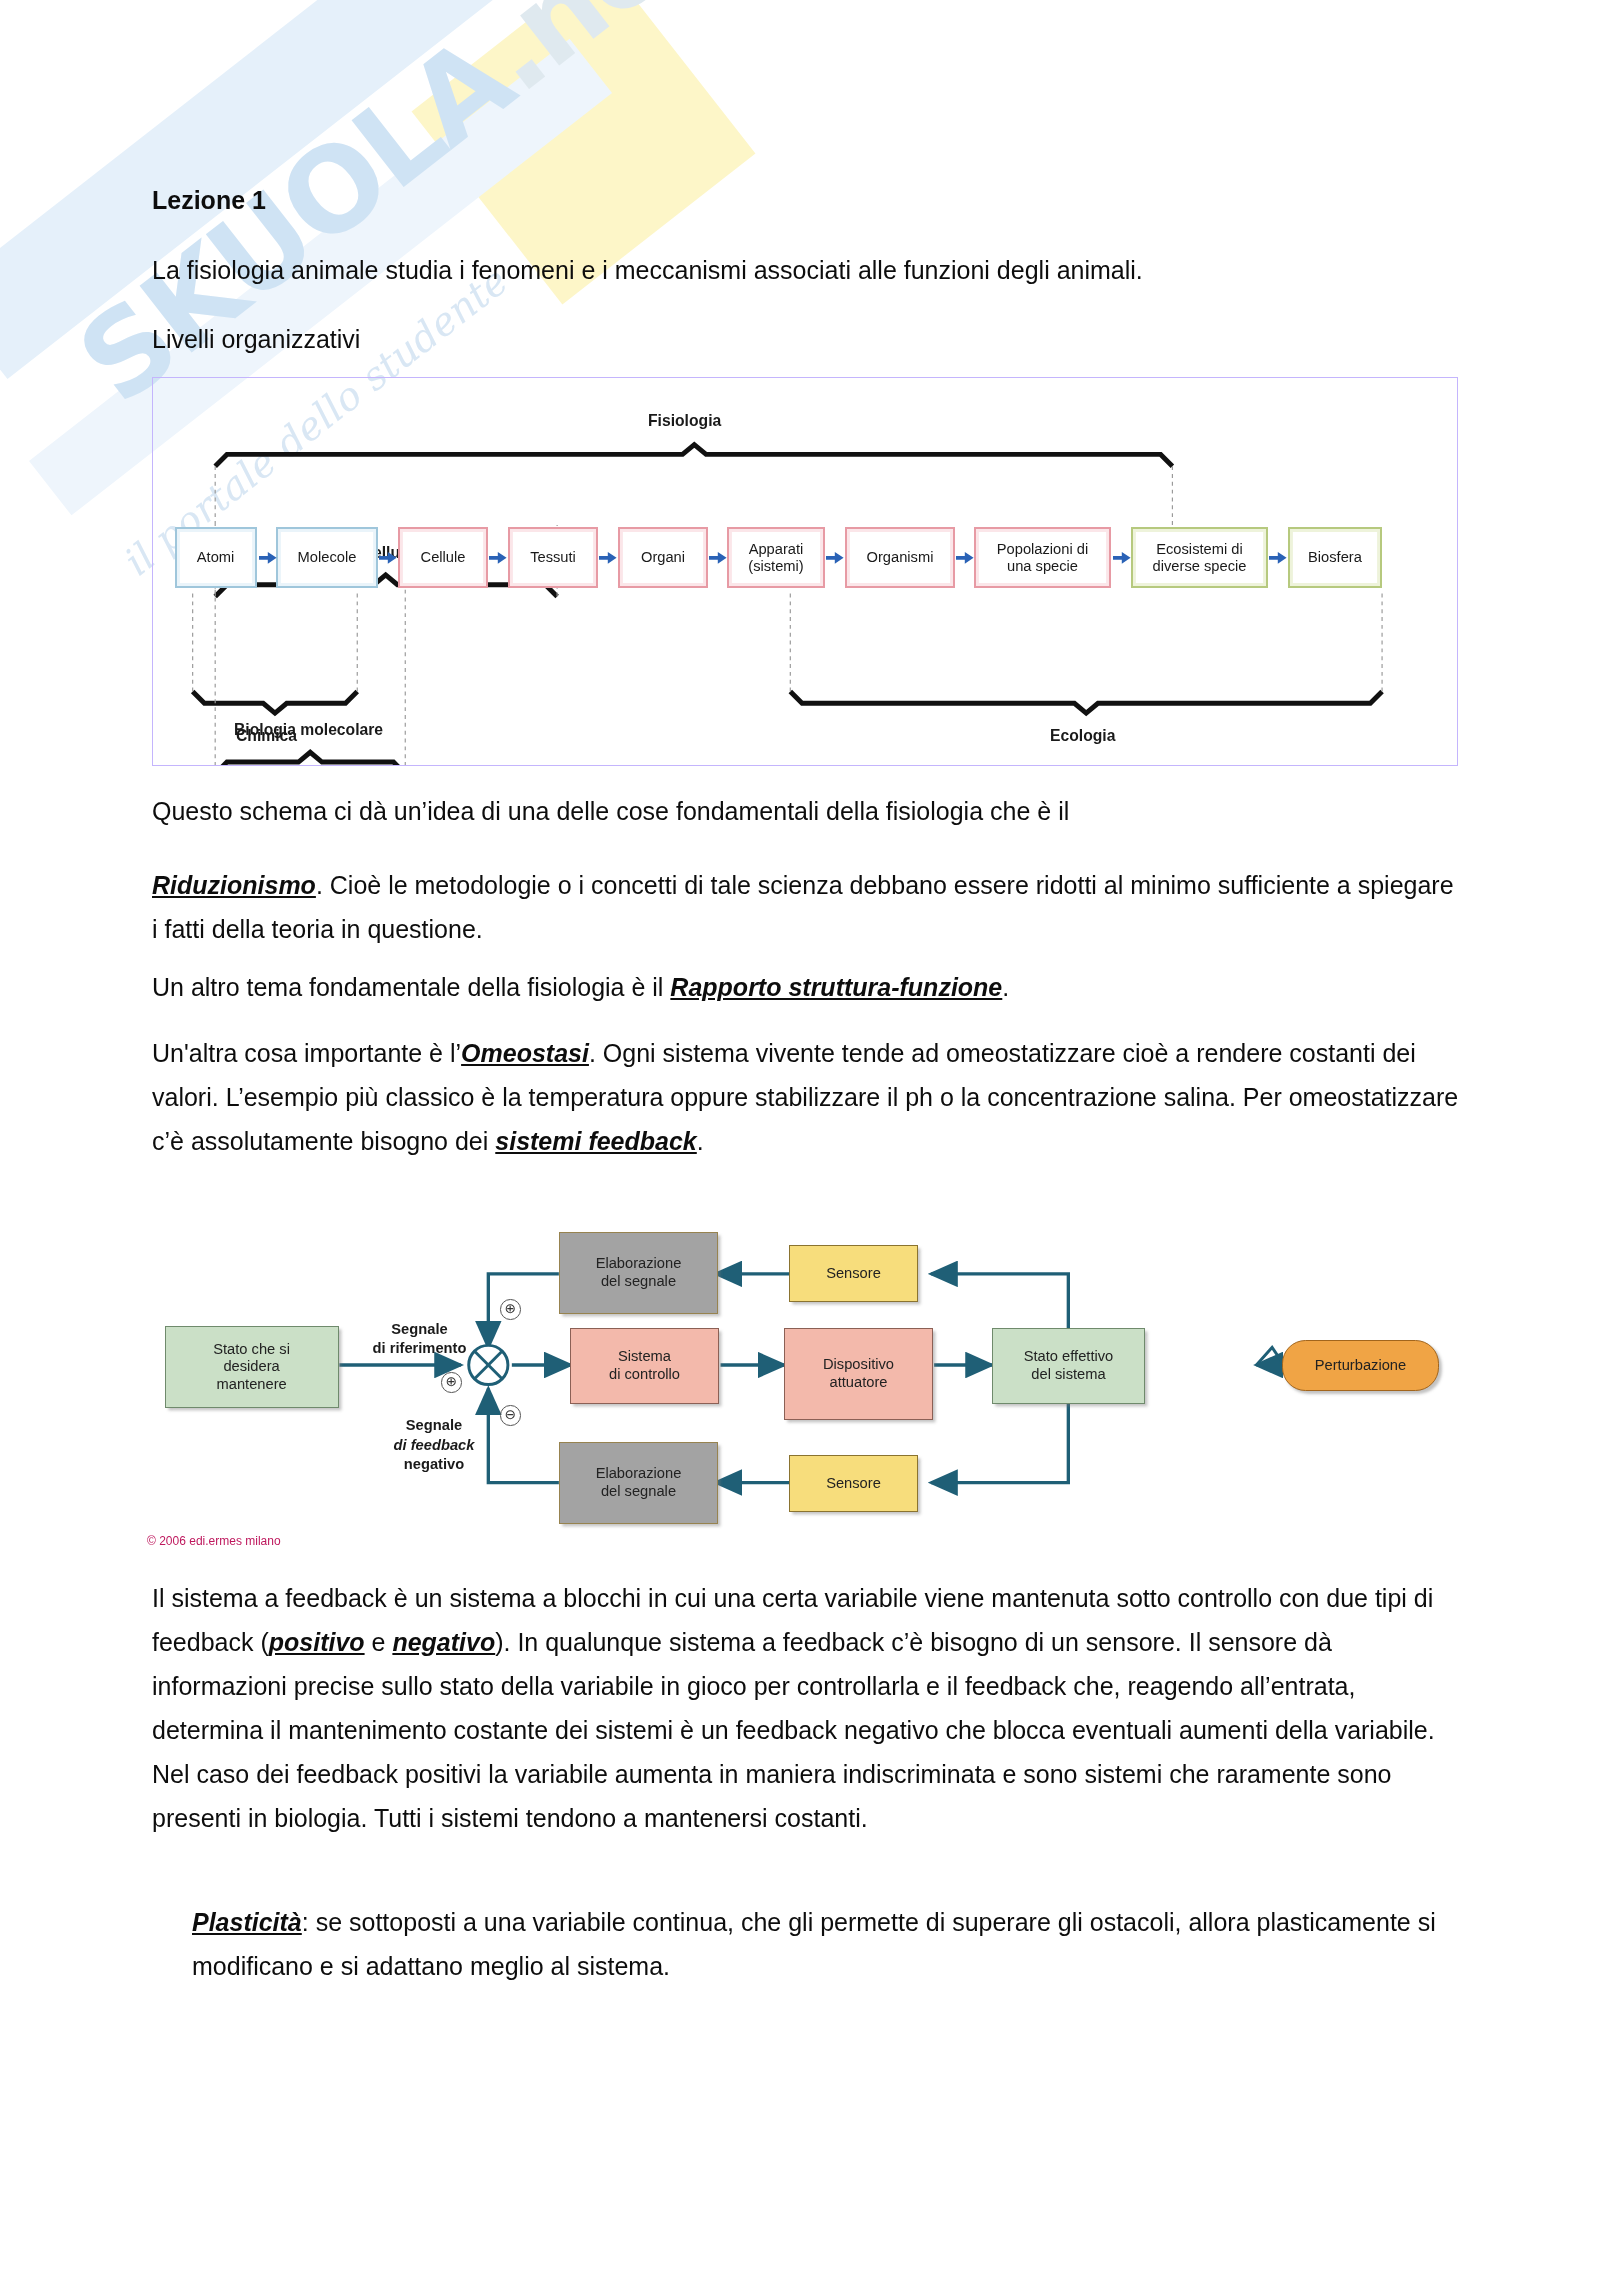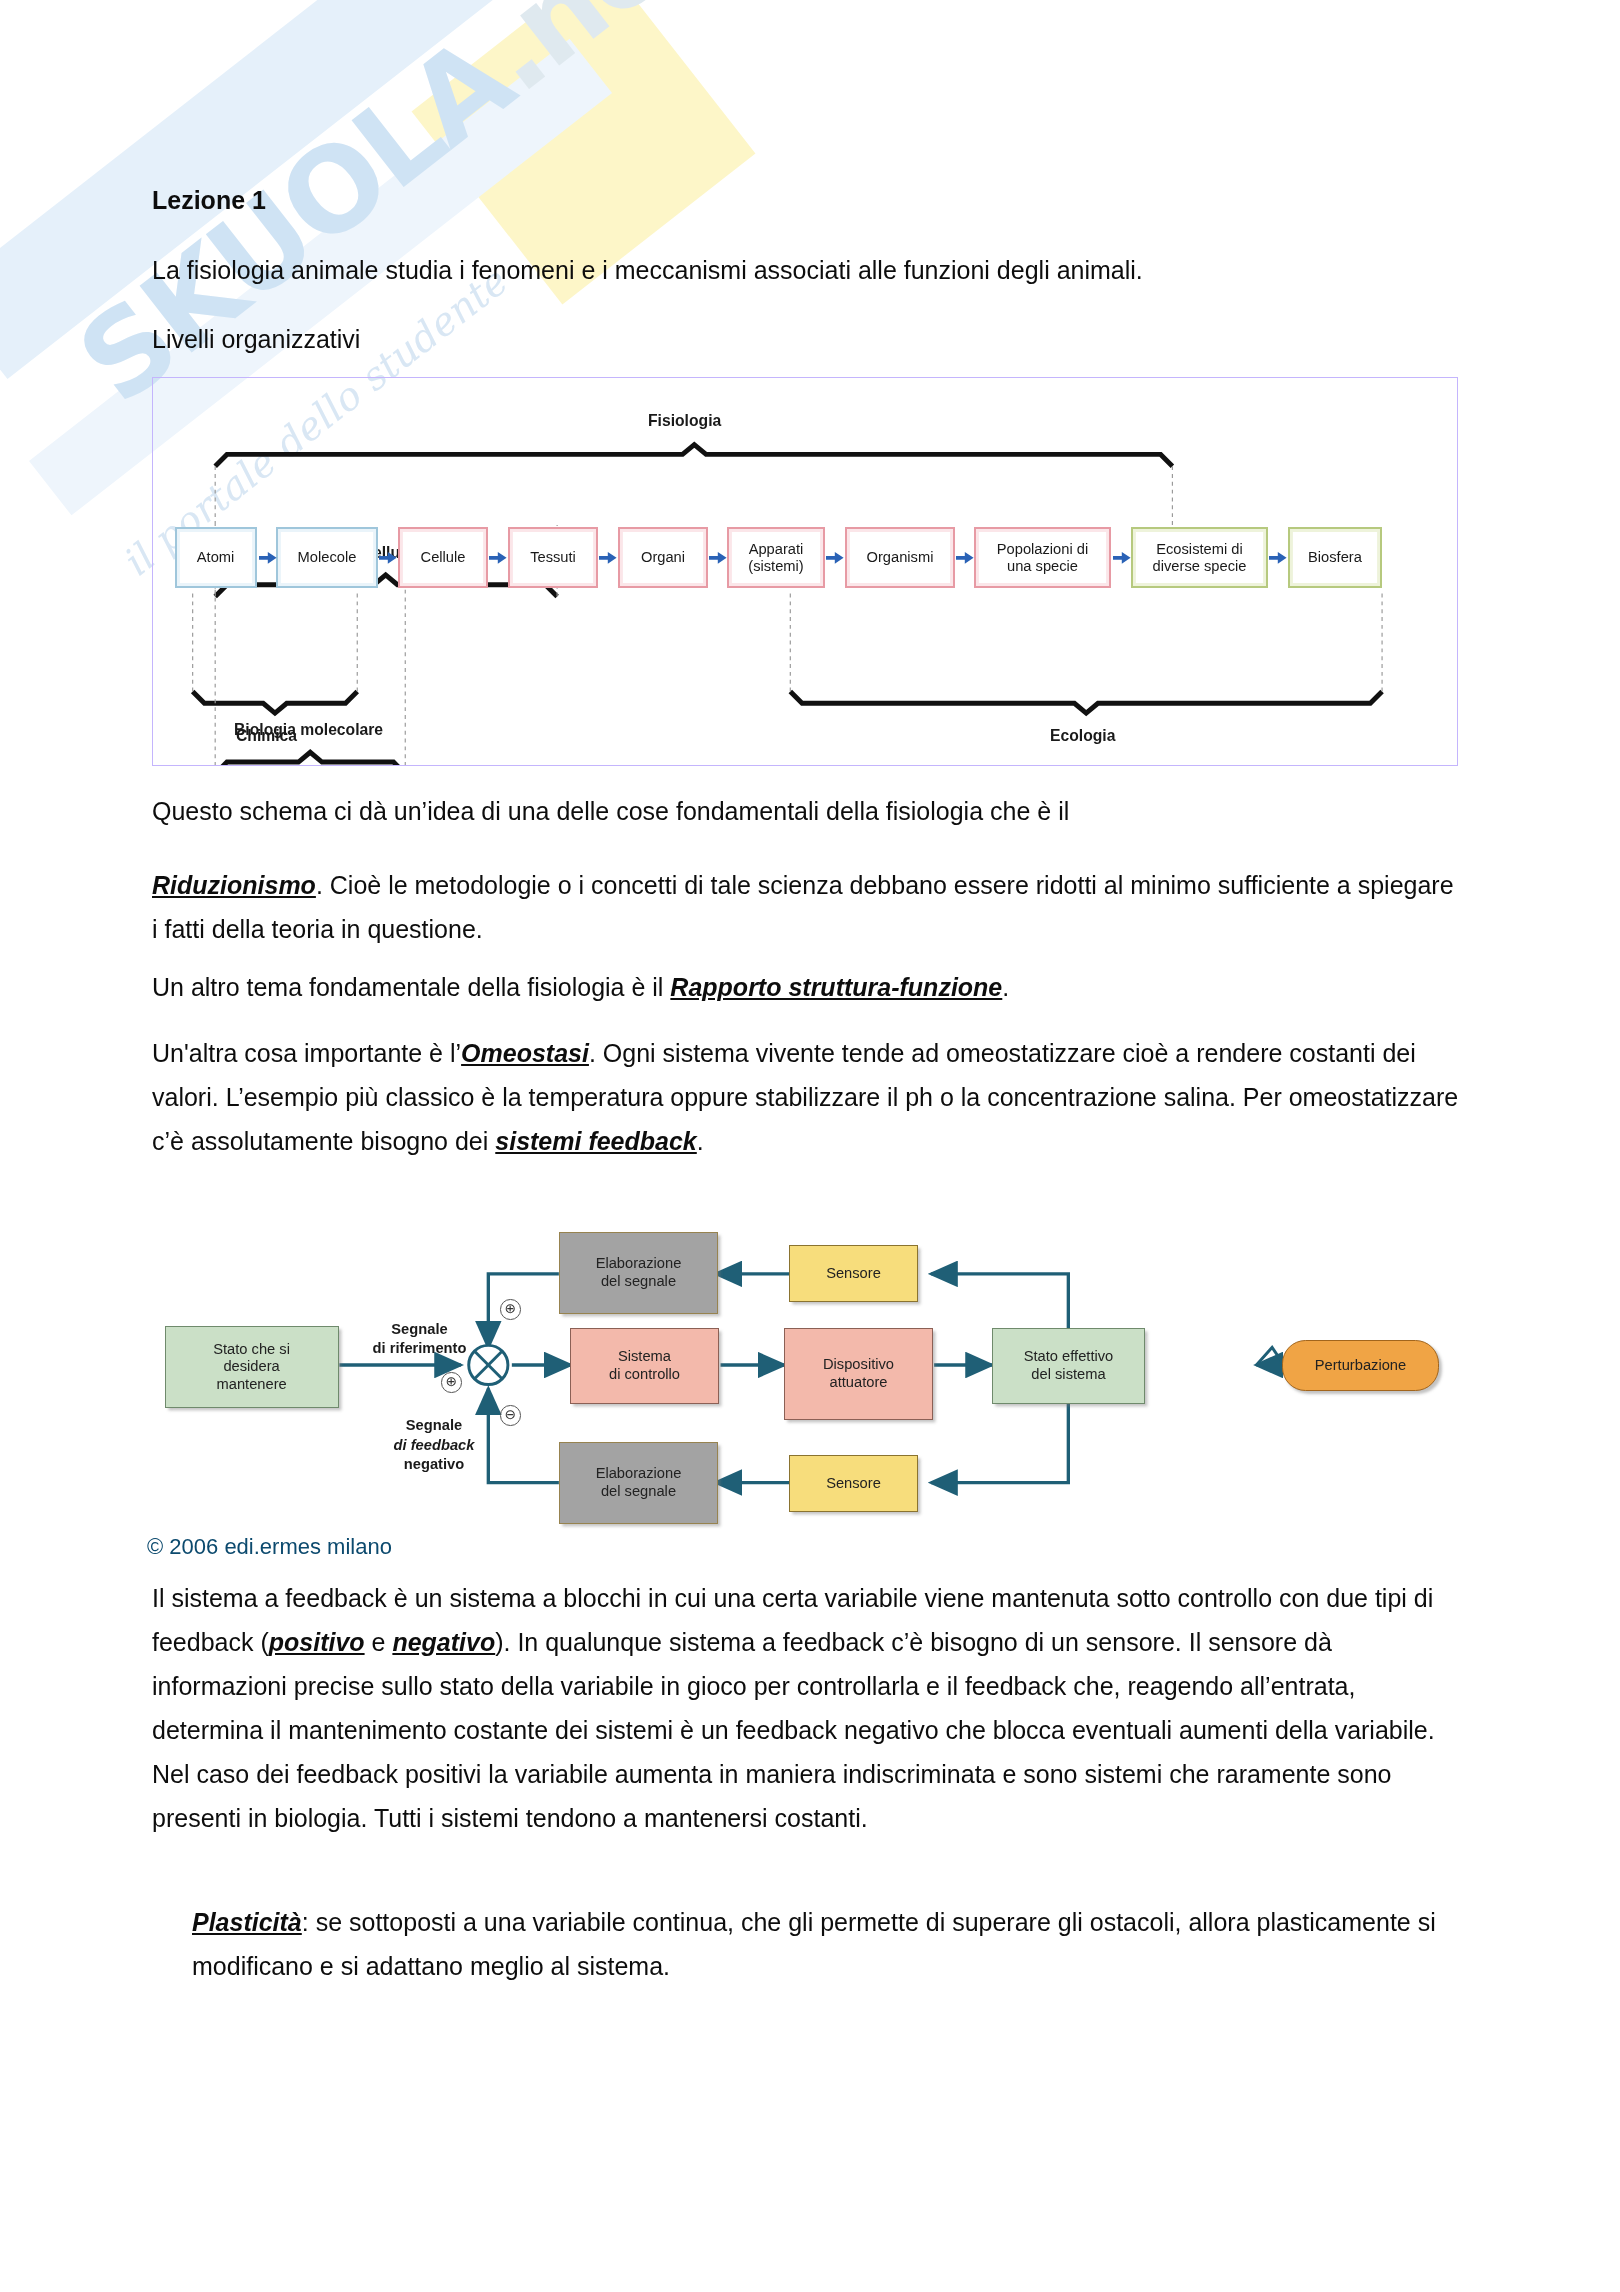--- a/index.html
+++ b/index.html
@@ -199,22 +199,22 @@
     color: #333;
     font-size: 13.7px;
     line-height: 16.7px;
     text-align: center;
     background: transparent;
     font-family: "DejaVu Sans", sans-serif;
   }
   .credit {
     position: absolute;
     font-family: "Liberation Sans", sans-serif;
-    font-size: 22px;
-    color: #0c4a6e;
+    font-size: 12px;
+    color: #be185d;
     white-space: nowrap;
   }
   .fb-svg { position: absolute; left: 0; top: 0; }
 </style>
 </head>
 <body>
 
 <div id="watermark">
   <div class="wm-yellow"></div>
   <div class="wm-band"></div>

